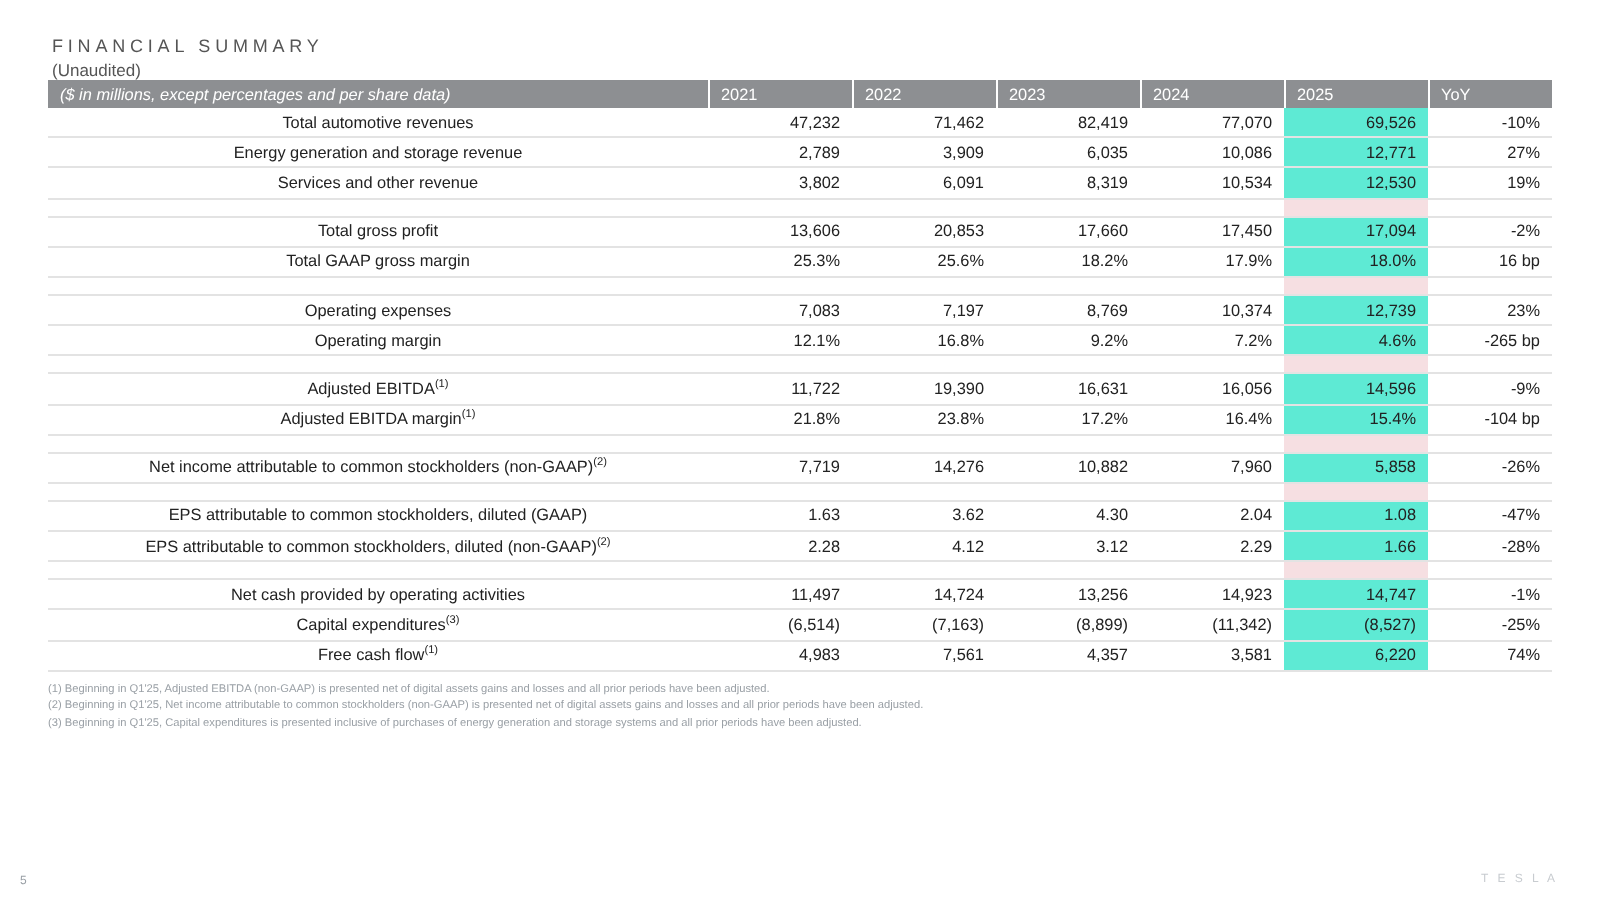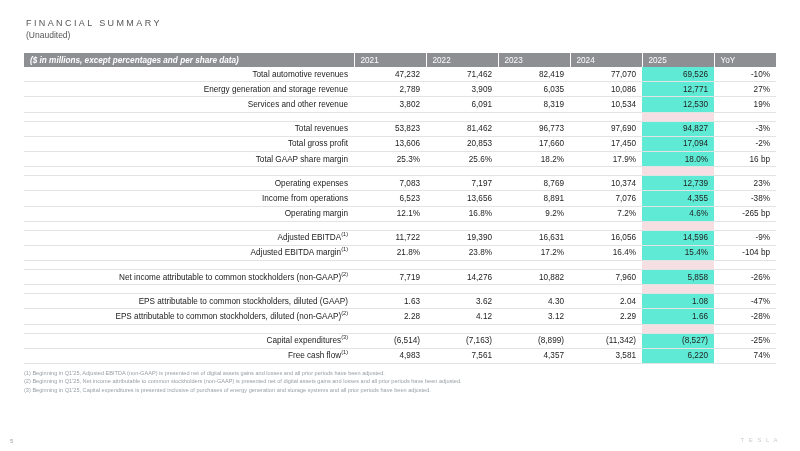--- a/index.html
+++ b/index.html
@@ -26,21 +26,21 @@
   .title {
     font-size: 9px;
     letter-spacing: 2.4px;
     color: #555555;
     font-weight: 400;
     margin: 0 0 2px 2px;
   }
   .subtitle {
     font-size: 8.5px;
     color: #555555;
-    margin: 0 0 13px 2px;
+    margin: 0 0 0 2px;
   }
   table.fin {
     width: 752px;
     border-collapse: collapse;
     table-layout: fixed;
     font-size: 8.2px;
   }
   table.fin col.c-label { width: 330px; }
   table.fin col.c-yr { width: 72px; }
   table.fin col.c-yoy { width: 62px; }
@@ -52,35 +52,34 @@
     font-size: 8.2px;
     height: 14px;
     padding: 0 6px;
     text-align: left;
     border-right: 1px solid #ffffff;
     vertical-align: middle;
   }
   thead th.lbl {
     text-align: left;
     font-style: italic;
-    font-weight: bold;
   }
   thead th.yoy { border-right: none; }
 
   tbody td {
     height: 14.2px;
     padding: 0 6px;
     text-align: right;
     vertical-align: middle;
     border-bottom: 1px solid #e3e3e3;
     color: #222222;
     white-space: nowrap;
   }
   tbody td.lbl {
-    text-align: right;
+    text-align: center;
   }
   tbody tr.spacer td {
     height: 8px;
     border-bottom: 1px solid #e3e3e3;
   }
   tbody td.hl {
     background: #5eead4;
   }
   tbody tr.spacer td.hl {
     background: #f6dfe2;
@@ -173,39 +172,30 @@
         <tr class="spacer">
           <td class="lbl"></td>
           <td></td>
           <td></td>
           <td></td>
           <td></td>
           <td class="hl"></td>
           <td></td>
         </tr>
         <tr class="row">
-          <td class="lbl">Total revenues</td>
-          <td>53,823</td>
-          <td>81,462</td>
-          <td>96,773</td>
-          <td>97,690</td>
-          <td class="hl">94,827</td>
-          <td>-3%</td>
-        </tr>
-        <tr class="row">
           <td class="lbl">Total gross profit</td>
           <td>13,606</td>
           <td>20,853</td>
           <td>17,660</td>
           <td>17,450</td>
           <td class="hl">17,094</td>
           <td>-2%</td>
         </tr>
         <tr class="row">
-          <td class="lbl">Total GAAP share margin</td>
+          <td class="lbl">Total GAAP gross margin</td>
           <td>25.3%</td>
           <td>25.6%</td>
           <td>18.2%</td>
           <td>17.9%</td>
           <td class="hl">18.0%</td>
           <td>16 bp</td>
         </tr>
         <tr class="spacer">
           <td class="lbl"></td>
           <td></td>
@@ -218,29 +208,20 @@
         <tr class="row">
           <td class="lbl">Operating expenses</td>
           <td>7,083</td>
           <td>7,197</td>
           <td>8,769</td>
           <td>10,374</td>
           <td class="hl">12,739</td>
           <td>23%</td>
         </tr>
         <tr class="row">
-          <td class="lbl">Income from operations</td>
-          <td>6,523</td>
-          <td>13,656</td>
-          <td>8,891</td>
-          <td>7,076</td>
-          <td class="hl">4,355</td>
-          <td>-38%</td>
-        </tr>
-        <tr class="row">
           <td class="lbl">Operating margin</td>
           <td>12.1%</td>
           <td>16.8%</td>
           <td>9.2%</td>
           <td>7.2%</td>
           <td class="hl">4.6%</td>
           <td>-265 bp</td>
         </tr>
         <tr class="spacer">
           <td class="lbl"></td>
@@ -317,20 +298,29 @@
         <tr class="spacer">
           <td class="lbl"></td>
           <td></td>
           <td></td>
           <td></td>
           <td></td>
           <td class="hl"></td>
           <td></td>
         </tr>
         <tr class="row">
+          <td class="lbl">Net cash provided by operating activities</td>
+          <td>11,497</td>
+          <td>14,724</td>
+          <td>13,256</td>
+          <td>14,923</td>
+          <td class="hl">14,747</td>
+          <td>-1%</td>
+        </tr>
+        <tr class="row">
           <td class="lbl">Capital expenditures<sup>(3)</sup></td>
           <td>(6,514)</td>
           <td>(7,163)</td>
           <td>(8,899)</td>
           <td>(11,342)</td>
           <td class="hl">(8,527)</td>
           <td>-25%</td>
         </tr>
         <tr class="row">
           <td class="lbl">Free cash flow<sup>(1)</sup></td>

